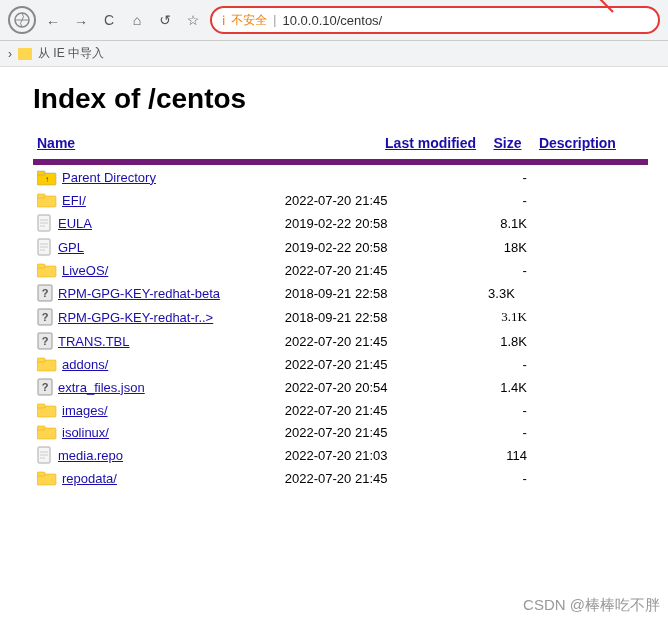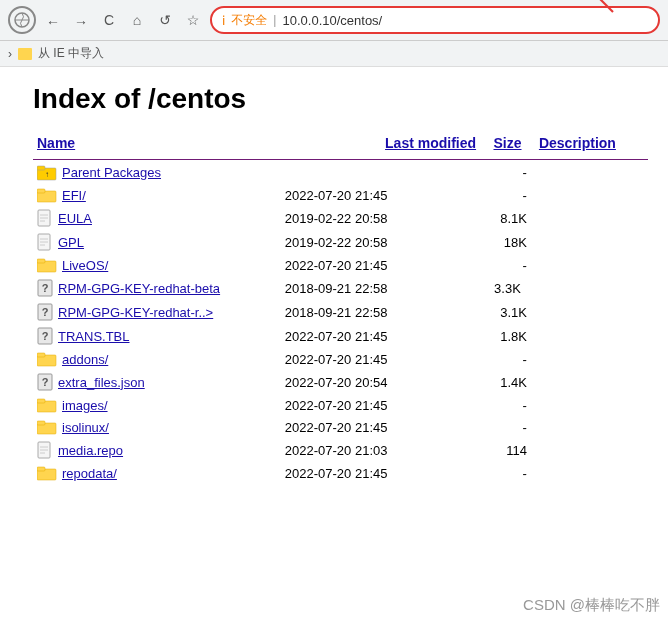--- a/index.html
+++ b/index.html
@@ -110,21 +110,21 @@
       width: 100%;
       border-collapse: collapse;
       font-size: 14px;
     }
     .file-table th {
       text-align: left;
       font-weight: bold;
       color: #1a0dab;
       text-decoration: underline;
       padding: 4px 8px 8px 4px;
-      border-bottom: 1px solid #701a75;
+      border-bottom: 6px solid #701a75;
       white-space: nowrap;
     }
     .file-table th:nth-child(2) { min-width: 160px; text-align: right; }
     .file-table th:nth-child(3) { text-align: center; }
     .file-table td {
       padding: 3px 8px 3px 4px;
       vertical-align: middle;
       color: #000;
       font-size: 13px;
     }
@@ -215,21 +215,21 @@
       <tr>
             <td>
               <div class="td-name">
                 <span style="margin-right: 5px; display: inline-flex; align-items: center;">
                   <svg width="20" height="18" viewBox="0 0 20 18">
       <rect x="0" y="5" width="19" height="12" rx="1" fill="#ffcc00" stroke="#999" stroke-width="0.5"></rect>
       <rect x="0" y="3" width="8" height="4" rx="1" fill="#ffcc00" stroke="#999" stroke-width="0.5"></rect>
       <text x="10" y="14" font-size="8" text-anchor="middle" fill="#333">↑</text>
     </svg>
                 </span>
-                <a href="#">Parent Packages</a>
+                <a href="#">Parent Directory</a>
               </div>
             </td>
             <td></td>
             <td style="text-align: right;">-</td>
             <td></td>
           </tr>
           <tr>
             <td>
               <div class="td-name">
                 <span style="margin-right: 5px; display: inline-flex; align-items: center;">
@@ -303,37 +303,37 @@
                 <span style="margin-right: 5px; display: inline-flex; align-items: center;">
                   <svg width="16" height="18" viewBox="0 0 16 18">
       <rect x="1" y="1" width="14" height="16" rx="1" fill="#e8e8e8" stroke="#999" stroke-width="1"></rect>
       <text x="8" y="13" font-size="11" text-anchor="middle" fill="#555" font-weight="bold">?</text>
     </svg>
                 </span>
                 <a href="#">RPM-GPG-KEY-redhat-beta</a>
               </div>
             </td>
             <td>2018-09-21 22:58</td>
-            <td style="text-align: center;">3.3K</td>
+            <td style="text-align: left;">3.3K</td>
             <td></td>
           </tr>
           <tr>
             <td>
               <div class="td-name">
                 <span style="margin-right: 5px; display: inline-flex; align-items: center;">
                   <svg width="16" height="18" viewBox="0 0 16 18">
       <rect x="1" y="1" width="14" height="16" rx="1" fill="#e8e8e8" stroke="#999" stroke-width="1"></rect>
       <text x="8" y="13" font-size="11" text-anchor="middle" fill="#555" font-weight="bold">?</text>
     </svg>
                 </span>
                 <a href="#">RPM-GPG-KEY-redhat-r..&gt;</a>
               </div>
             </td>
             <td>2018-09-21 22:58</td>
-            <td style="text-align: right;">3.1K</td>
+            <td style="text-align: right; font-family: Liberation Serif, serif;">3.1K</td>
             <td></td>
           </tr>
           <tr>
             <td>
               <div class="td-name">
                 <span style="margin-right: 5px; display: inline-flex; align-items: center;">
                   <svg width="16" height="18" viewBox="0 0 16 18">
       <rect x="1" y="1" width="14" height="16" rx="1" fill="#e8e8e8" stroke="#999" stroke-width="1"></rect>
       <text x="8" y="13" font-size="11" text-anchor="middle" fill="#555" font-weight="bold">?</text>
     </svg>

